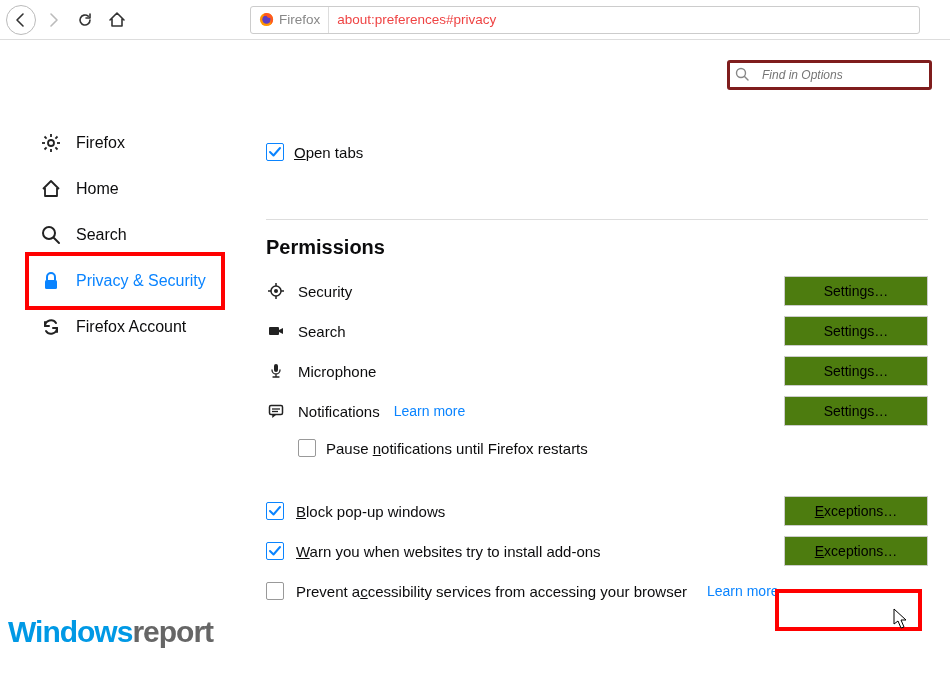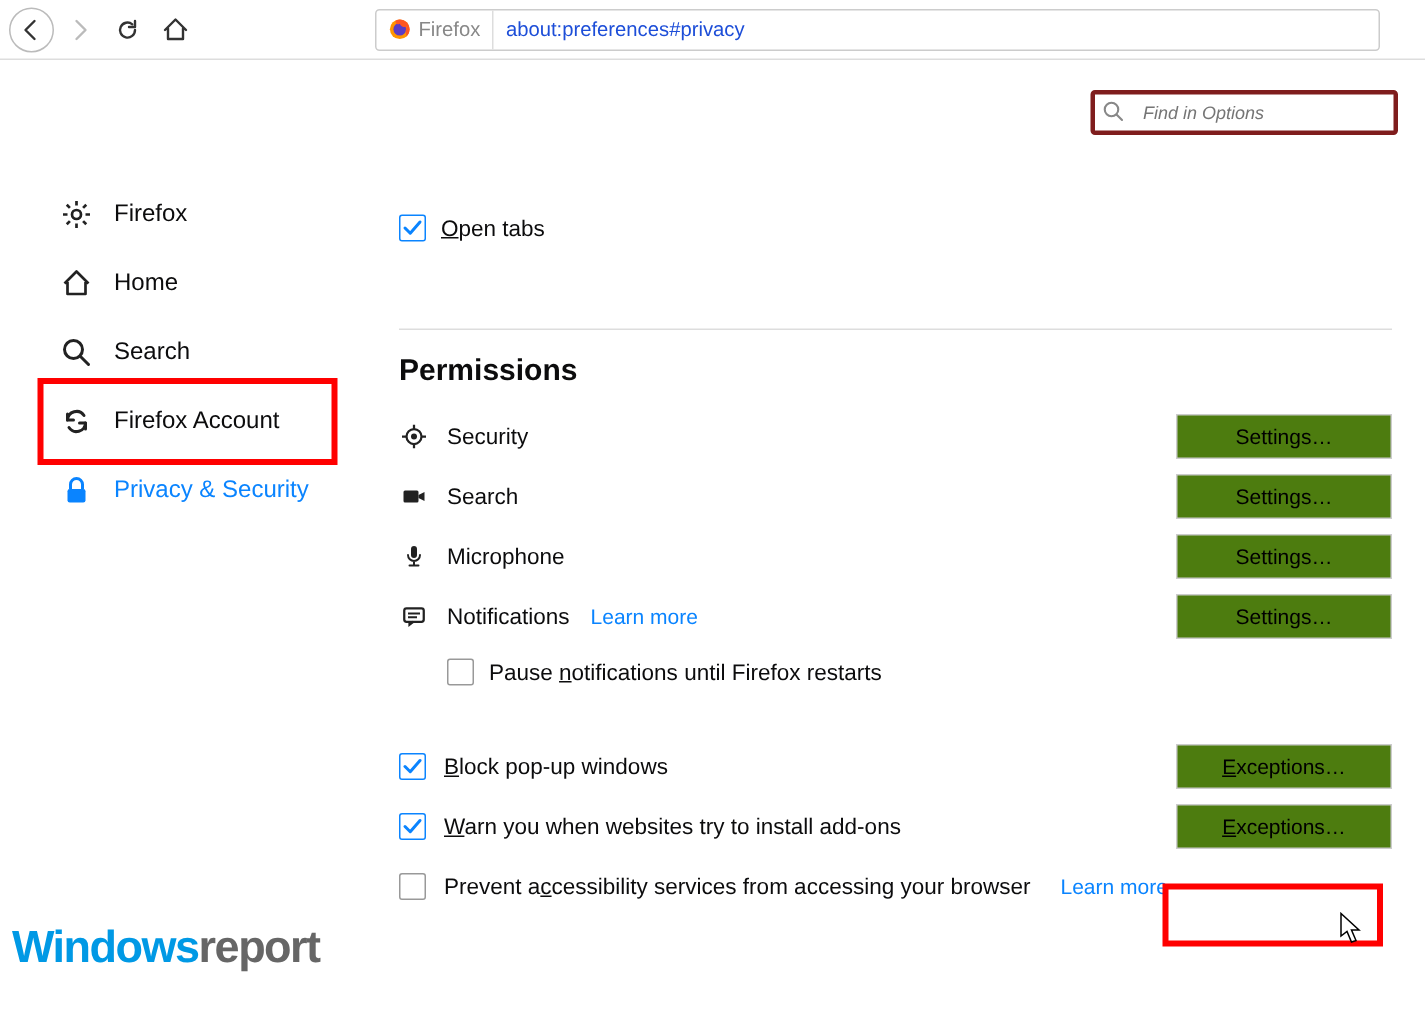--- a/index.html
+++ b/index.html
@@ -49,21 +49,21 @@
   }
   .address-identity {
     display: flex; align-items: center;
     gap: 5px;
     padding: 0 8px;
     height: 100%;
     border-right: 1px solid #ddd;
     color: #888;
   }
   .address-identity svg { flex: none; }
-  .address-url { padding: 0 8px; color: #1d4ed8; }
+  .address-url { padding: 0 8px; color: #ef4444; }
 
   
   .search-wrap {
     position: absolute;
     top: 60px; right: 18px;
     width: 205px;
   }
   .search-box {
     width: 100%;
     height: 30px;
@@ -259,38 +259,38 @@
     </div>
     <div class="sidebar-item">
       <span class="icon">
         <svg width="20" height="20" viewBox="0 0 20 20">
             <circle cx="8" cy="8" r="6" stroke="#222" stroke-width="2" fill="none"></circle>
             <line x1="13" y1="13" x2="18" y2="18" stroke="#222" stroke-width="2" stroke-linecap="round"></line>
           </svg>
       </span>
       <span>Search</span>
     </div>
+    <div class="sidebar-item active">
+      <span class="icon">
+        <svg width="20" height="20" viewBox="0 0 20 20">
+            <rect x="4" y="9" width="12" height="9" rx="1.5" fill="#0a84ff"></rect>
+            <path d="M6 9V6a4 4 0 0 1 8 0v3" stroke="#0a84ff" stroke-width="2" fill="none"></path>
+          </svg>
+      </span>
+      <span>Privacy &amp; Security</span>
+    </div>
     <div class="sidebar-item">
       <span class="icon">
         <svg width="20" height="20" viewBox="0 0 20 20">
             <path d="M15 6a6 6 0 0 0-11 3" stroke="#222" stroke-width="2" fill="none" stroke-linecap="round"></path>
             <path d="M5 14a6 6 0 0 0 11-3" stroke="#222" stroke-width="2" fill="none" stroke-linecap="round"></path>
             <path d="M4 5v4h4M16 15v-4h-4" stroke="#222" stroke-width="2" fill="none" stroke-linecap="round" stroke-linejoin="round"></path>
           </svg>
       </span>
       <span>Firefox Account</span>
-    </div>
-    <div class="sidebar-item active">
-      <span class="icon">
-        <svg width="20" height="20" viewBox="0 0 20 20">
-            <rect x="4" y="9" width="12" height="9" rx="1.5" fill="#0a84ff"></rect>
-            <path d="M6 9V6a4 4 0 0 1 8 0v3" stroke="#0a84ff" stroke-width="2" fill="none"></path>
-          </svg>
-      </span>
-      <span>Privacy &amp; Security</span>
     </div>
   </div>
 
   <div class="content">
 
     <div class="check-row">
       <span class="checkbox checked">
           <svg width="14" height="14" viewBox="0 0 14 14">
             <path d="M2 7l3.5 3.5L12 3" stroke="#0a84ff" stroke-width="2" fill="none" stroke-linecap="round" stroke-linejoin="round"></path>
           </svg>

